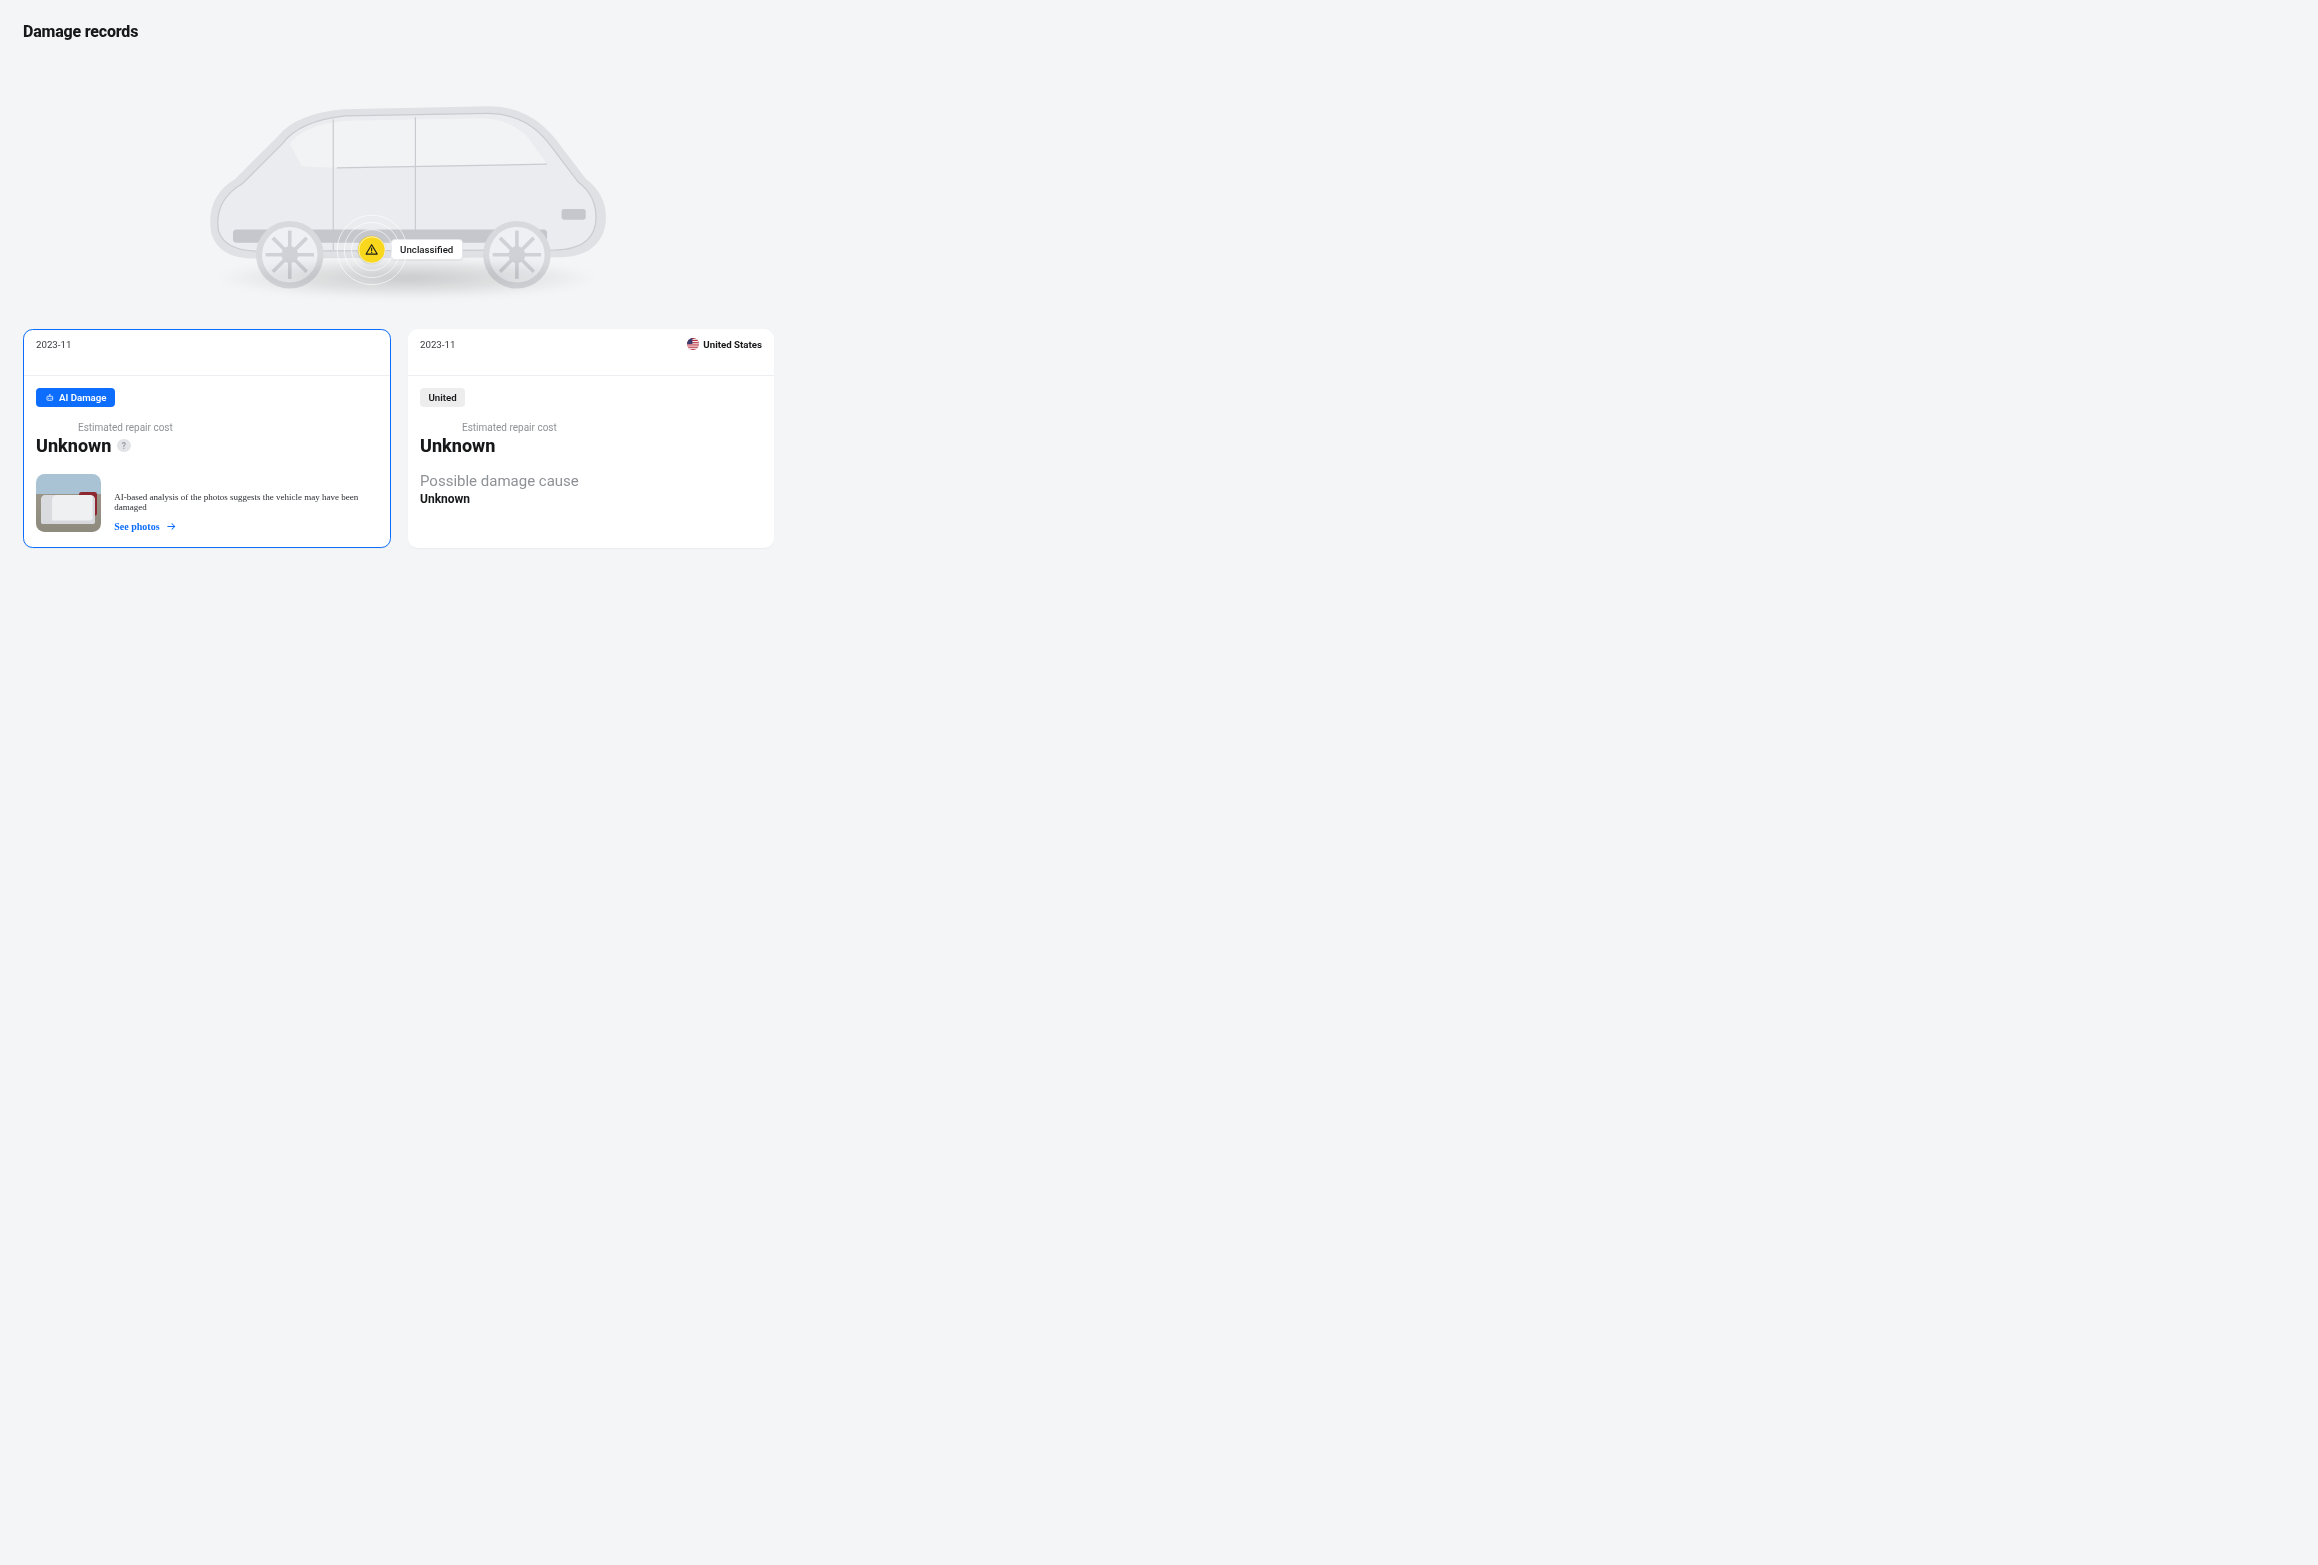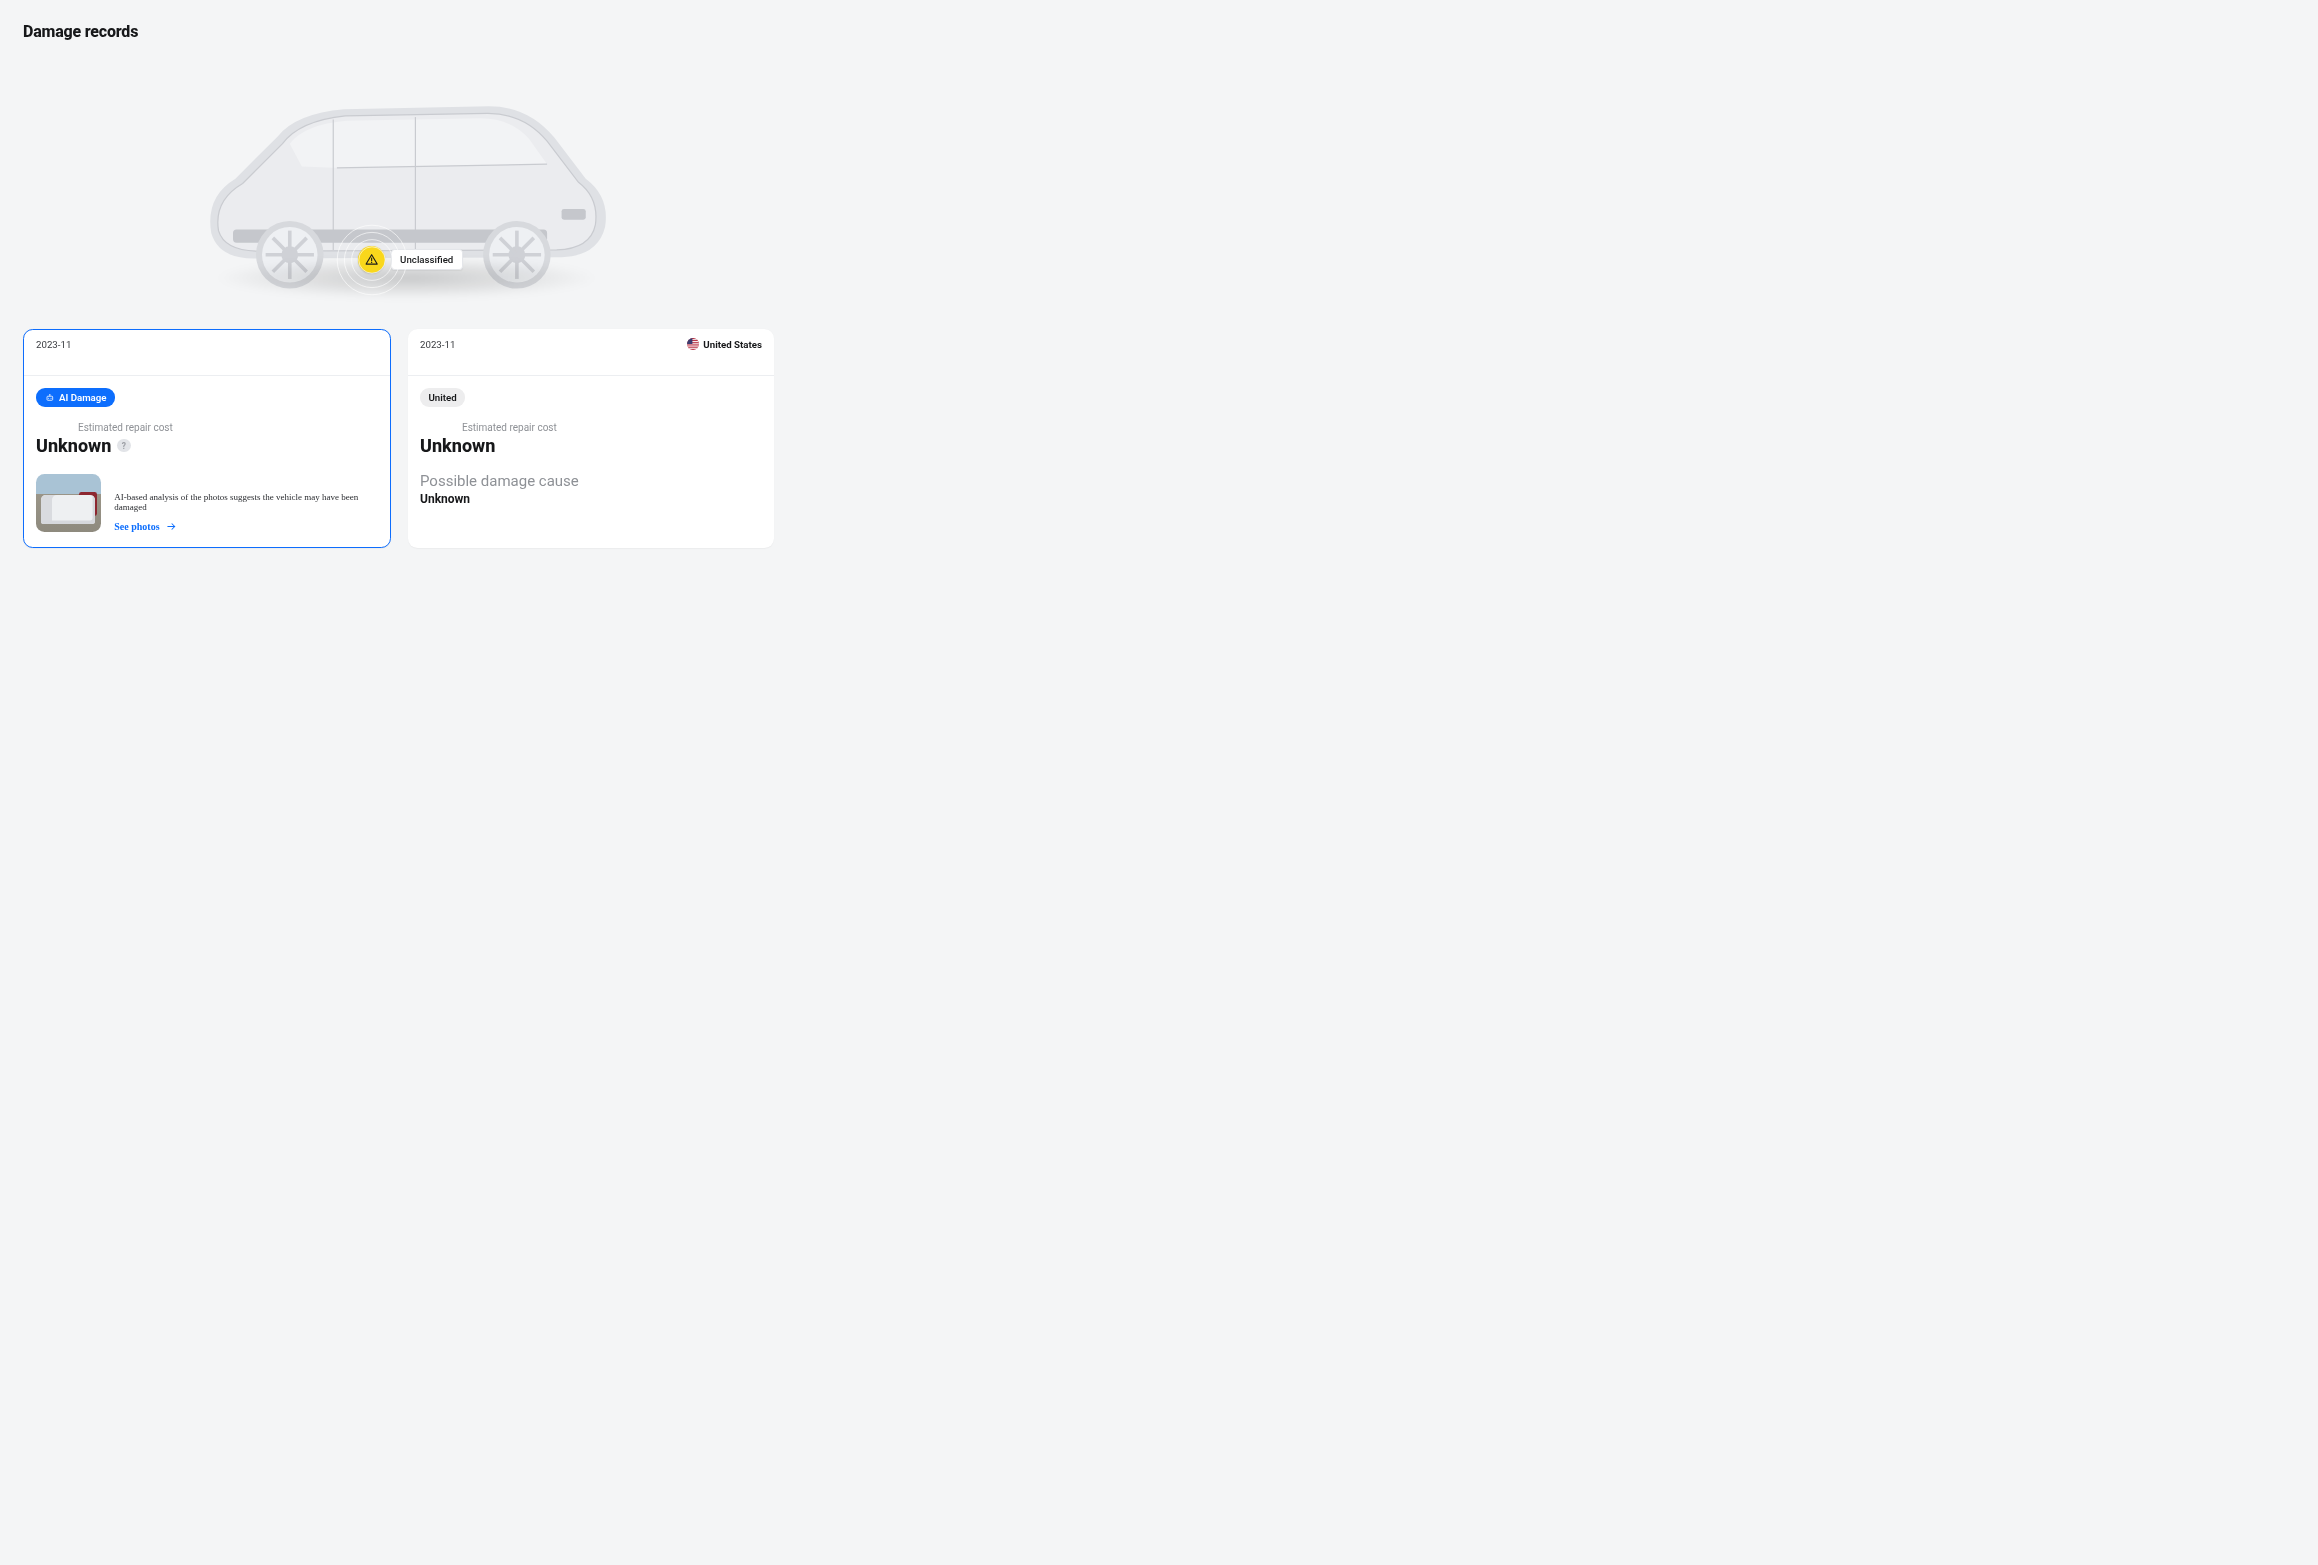--- a/index.html
+++ b/index.html
@@ -46,21 +46,21 @@
   .car-dark{fill:#c5c7cc;}
   .car-shadow{
     position:absolute; bottom:13.3px; left:50%; transform:translateX(-48%);
     width:386px; height:42px; border-radius:50%;
     background:radial-gradient(ellipse at center, rgba(0,0,0,.18) 0%, rgba(0,0,0,0) 70%);
     filter:blur(3.6px);
   }
 
   .damage-marker{
     position:absolute;
-    left:358px; top:188px;
+    left:358px; top:178px;
     display:flex; align-items:center; gap:6px;
   }
   .rings{
     position:absolute; left:-25px; top:-25px; width:78px; height:78px;
     pointer-events:none;
   }
   .rings circle{fill:none; stroke:rgba(255,255,255,.7); stroke-width:1.5;}
   .marker-icon{
     width:26.6px;height:26.6px;border-radius:50%;
     background:var(--yellow);
@@ -102,21 +102,21 @@
   }
   .card-header .loc{
     display:flex;align-items:flex-end;gap:4.8px;
     font-weight:700;
     color:var(--text);
   }
   .flag-icon{width:12px;height:12px;border-radius:50%;display:inline-block;overflow:hidden;}
   .card-body{padding:12px 12px 14.5px;}
   .chip{
     display:inline-flex;align-items:center;gap:4.8px;
-    border-radius:9px;
+    border-radius:4px;
     padding:4.8px 8.5px;
     font-weight:600;
     font-size:9.7px;
     line-height:1;
   }
   .chip.blue{background:var(--blue);color:#fff;}
   .chip.gray{background:var(--gray-chip-bg);color:var(--text);font-weight:600;}
   .chip svg{width:9.7px;height:9.7px;}
 
   .section-label{color:var(--muted);font-size:10px;margin-top:14.5px;margin-left:42px;}

